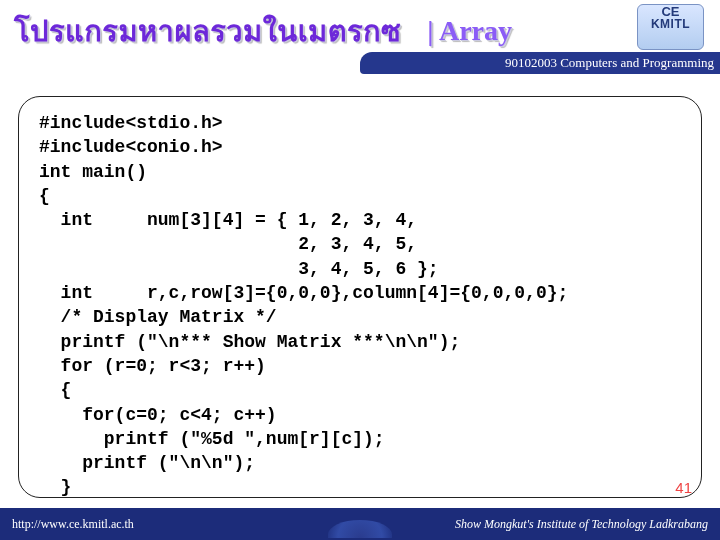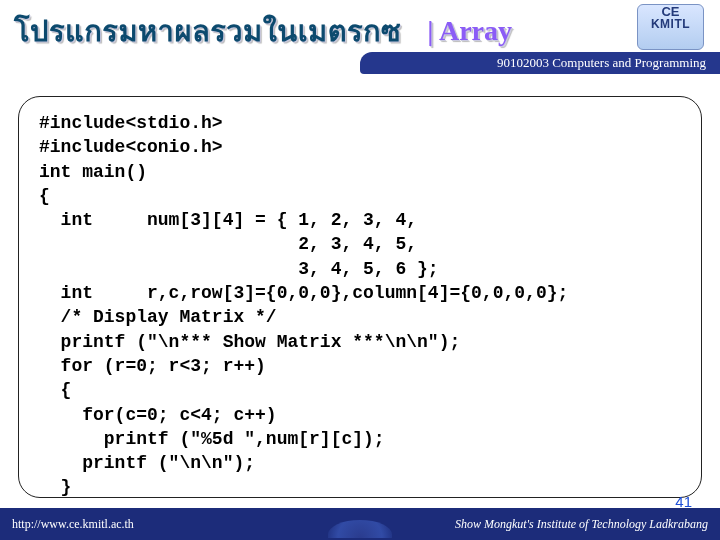--- a/index.html
+++ b/index.html
@@ -8,21 +8,21 @@
 
   .header {
     display: flex;
     align-items: center;
     padding: 8px 20px 2px 14px;
     gap: 18px;
   }
   .title-thai {
     font-size: 29px;
     font-weight: bold;
-    color: #0c4a6e;
+    color: #6d28d9;
     font-family: "Tahoma", sans-serif;
     text-shadow: 1px 1px 0 #c9c9e0, 2px 2px 1px #bbb;
     letter-spacing: 0.5px;
   }
   .title-array {
     font-size: 28px;
     font-weight: bold;
     color: #8b5cf6;
     font-family: "Times New Roman", serif;
     text-shadow: 1px 1px 0 #c9c9e0, 2px 2px 1px #bbb;
@@ -56,21 +56,21 @@
     right: 0;
     width: 360px;
     height: 22px;
     background: #25378d;
     color: #fff;
     font-size: 13px;
     font-family: "Times New Roman", serif;
     display: flex;
     align-items: center;
     justify-content: flex-end;
-    padding-right: 14px;
+    padding-right: 6px;
     border-top-left-radius: 12px;
     border-bottom-left-radius: 4px;
   }
 
   .code-box {
     margin: 40px 18px 0 18px;
     border: 1.5px solid #222;
     border-radius: 22px;
     padding: 14px 20px 18px 20px;
     font-family: "Courier New", monospace;
@@ -78,24 +78,24 @@
     font-weight: bold;
     line-height: 1.35;
     white-space: pre;
     color: #000;
     overflow: hidden;
     height: 402px;
   }
 
   .page-num {
     position: absolute;
-    bottom: 30px;
+    bottom: 44px;
     right: 28px;
     font-size: 15px;
-    color: #1d4ed8;
+    color: #ef4444;
   }
 
   .footer {
     position: absolute;
     bottom: 0;
     left: 0;
     right: 0;
     height: 26px;
     background: #1c2c7a;
     display: flex;

